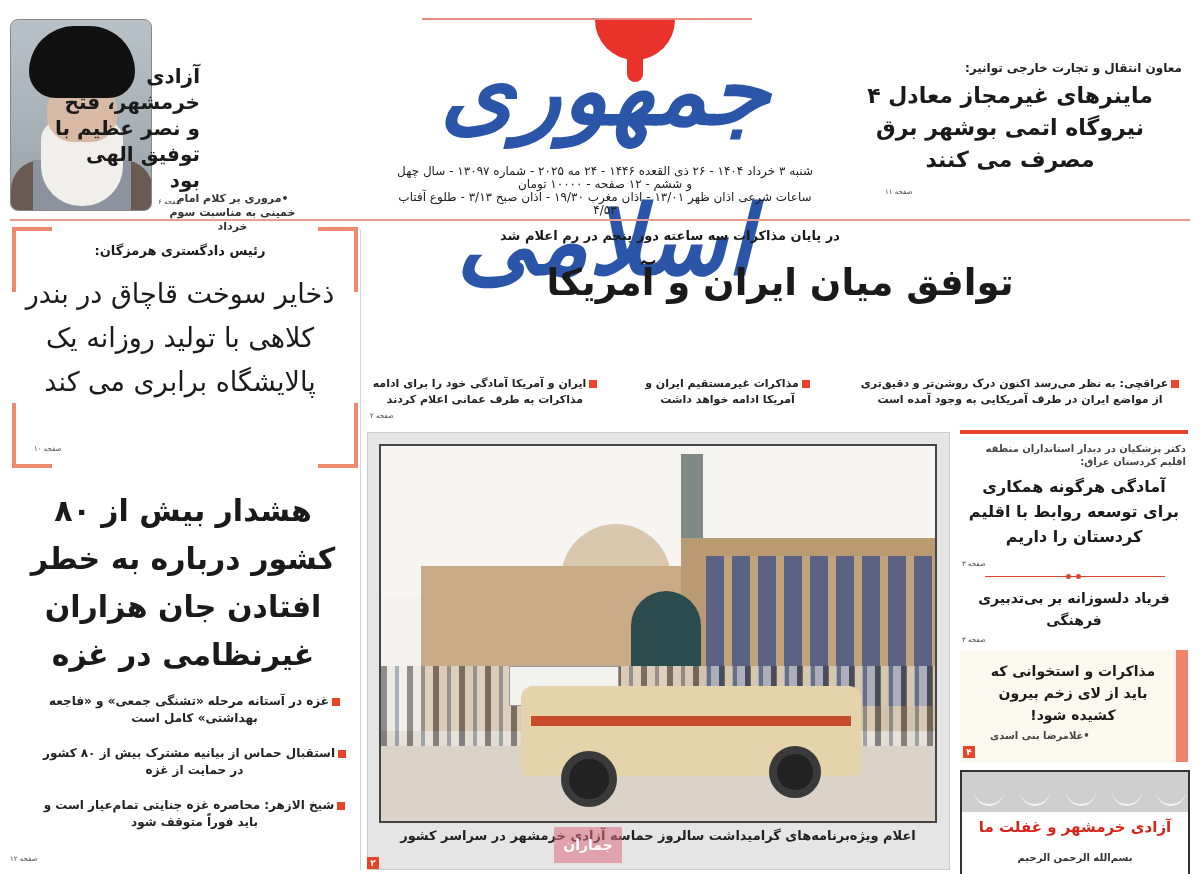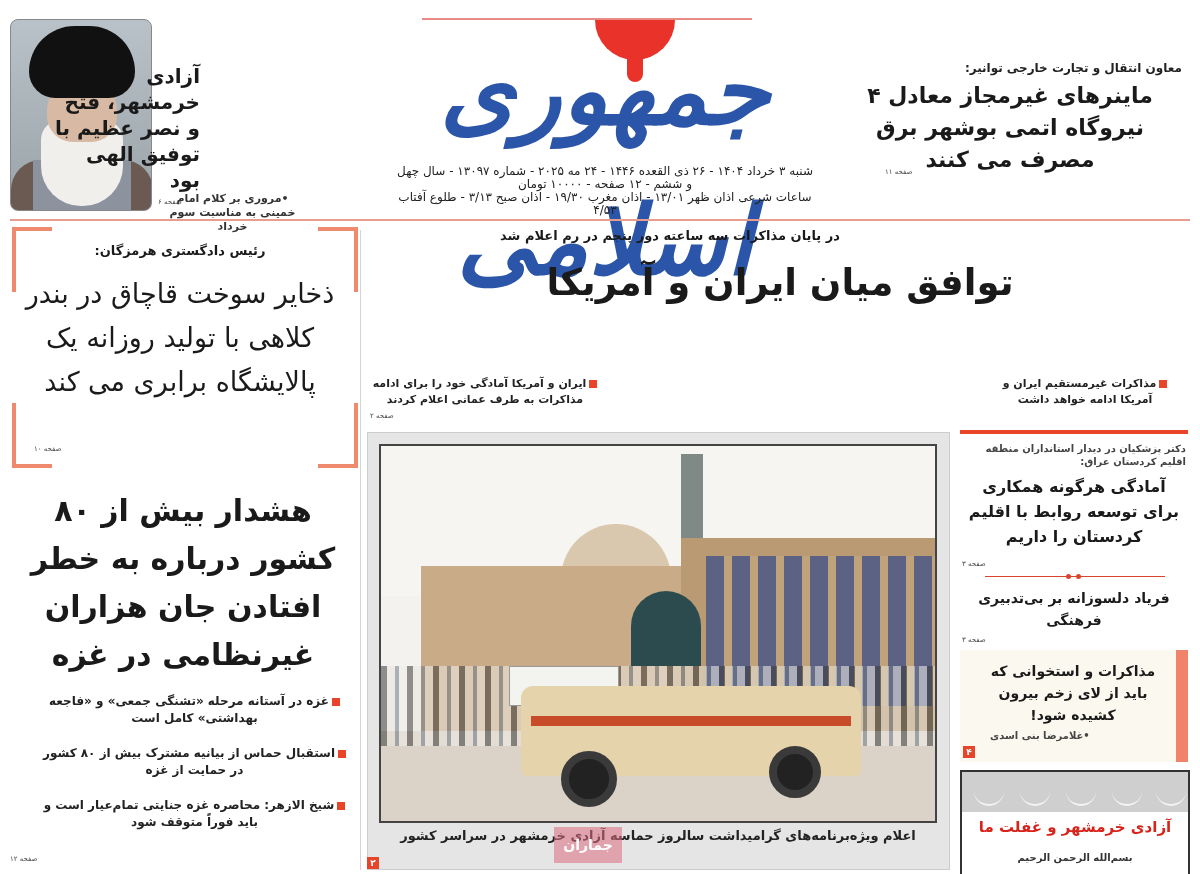--- a/index.html
+++ b/index.html
@@ -113,21 +113,21 @@
   <div class="blot2"></div>
   <div class="title">جمهوری اسلامی</div>
 </div>
 <div class="abs dateline">
   <div>شنبه ۳ خرداد ۱۴۰۴ - ۲۶ ذی القعده ۱۴۴۶ - ۲۴ مه ۲۰۲۵ - شماره ۱۳۰۹۷ - سال چهل و ششم - ۱۲ صفحه - ۱۰۰۰۰ تومان</div>
   <div>ساعات شرعی  اذان ظهر ۱۳/۰۱ - اذان مغرب ۱۹/۳۰ - اذان صبح ۳/۱۳ - طلوع آفتاب ۴/۵۳</div>
 </div>
 
 <div class="abs top-right-kicker">معاون انتقال و تجارت خارجی توانیر:</div>
 <div class="abs top-right-head">ماینرهای غیرمجاز معادل ۴ نیروگاه اتمی بوشهر برق مصرف می کنند</div>
-<div class="abs page-ref" style="left:885px; top:168px;">صفحه ۱۱</div>
+<div class="abs page-ref" style="left:885px; top:188px;">صفحه ۱۱</div>
 
 <div class="abs header-rule"></div>
 
 <div class="abs bracket br-tl"></div>
 <div class="abs bracket br-tr"></div>
 <div class="abs bracket br-bl"></div>
 <div class="abs bracket br-br"></div>
 <div class="abs box-kicker">رئیس دادگستری هرمزگان:</div>
 <div class="abs box-head">ذخایر سوخت قاچاق در بندر کلاهی با تولید روزانه یک پالایشگاه برابری می کند</div>
 <div class="abs page-ref" style="left:34px; top:445px;">صفحه ۱۰</div>
@@ -140,20 +140,21 @@
 </div>
 <div class="abs page-ref" style="left:10px; top:855px;">صفحه ۱۲</div>
 
 <div class="abs col-divider-left"></div>
 
 <div class="abs main-kicker">در پایان مذاکرات سه ساعته دور پنجم در رم اعلام شد</div>
 <div class="abs main-head">
   <div>توافق میان ایران و آمریکا</div>
 </div>
 <div class="abs subs">
+  <div class="sub" style="width:330px;"><span class="sq"></span><span>عراقچی: به نظر می‌رسد اکنون درک روشن‌تر و دقیق‌تری از مواضع ایران در طرف آمریکایی به وجود آمده است</span></div>
   <div class="sub" style="width:200px;"><span class="sq"></span><span>مذاکرات غیرمستقیم ایران و آمریکا ادامه خواهد داشت</span></div>
   <div class="sub" style="width:230px;"><span class="sq"></span><span>ایران و آمریکا آمادگی خود را برای ادامه مذاکرات به طرف عمانی اعلام کردند</span></div>
 </div>
 <div class="abs page-ref" style="left:370px; top:412px;">صفحه ۲</div>
 
 <div class="abs photo-frame"></div>
 <div class="abs photo">
   <div class="ph-sky"></div>
   <div class="ph-minaret"></div>
   <div class="ph-dome"></div>

